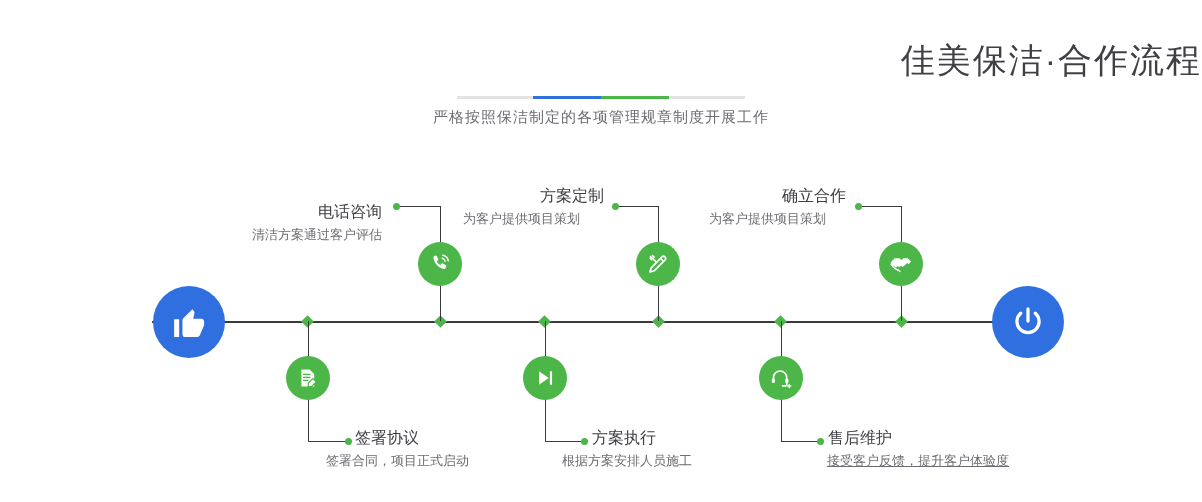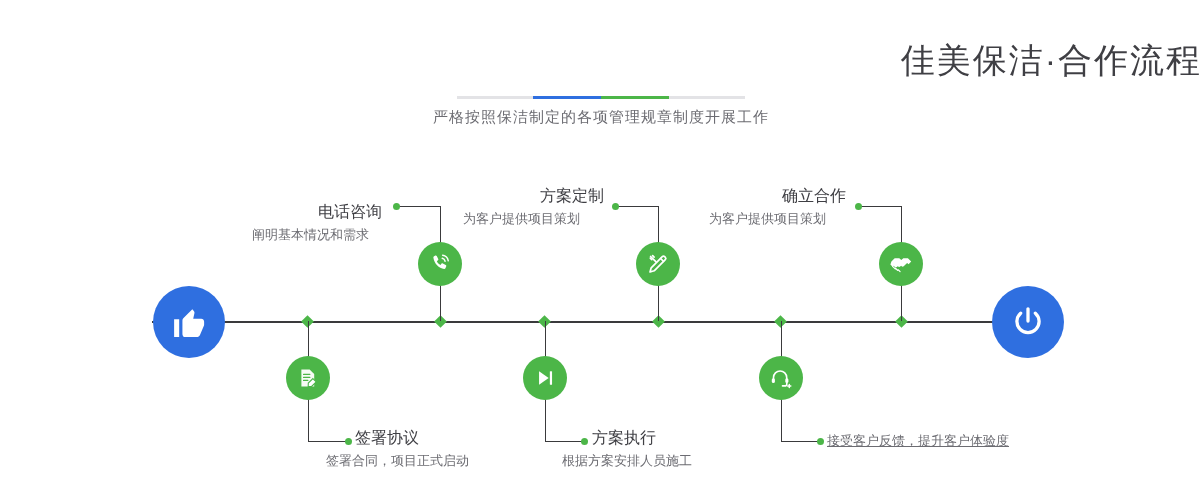--- a/index.html
+++ b/index.html
@@ -197,21 +197,21 @@
     <span>
       <svg width="24" height="24" viewBox="0 0 24 24" fill="#ffffff">
         <path d="M7.4 3.5c.5-.2 1.1 0 1.35.5l1.5 2.9c.25.5.12 1.1-.3 1.45l-1.1.9c.75 1.6 2.05 2.9 3.65 3.65l.9-1.1c.35-.42.95-.55 1.45-.3l2.9 1.5c.5.25.7.85.5 1.35l-.8 1.9c-.22.5-.74.82-1.28.76C10.9 16.4 6.2 11.7 5.35 5.55c-.07-.54.25-1.06.75-1.27l1.3-.78z"></path>
         <path d="M14.6 3.2c2.9.45 5.2 2.75 5.65 5.65" stroke="#ffffff" stroke-width="1.4" fill="none" stroke-linecap="round"></path>
         <path d="M14.2 6.3c1.5.35 2.6 1.45 2.95 2.95" stroke="#ffffff" stroke-width="1.4" fill="none" stroke-linecap="round"></path>
       </svg>
     </span>
   </div>
   <div class="lbl above" style="left:252px; top:202px;">
     <div class="name" style="margin-left:66px;">电话咨询</div>
-    <div class="desc">阐明基本情况和需求</div>
+    <div class="desc">清洁方案通过客户评估</div>
   </div>
 
   <div class="v-line" style="left:308px; top:321px; height:120px;"></div>
   <div class="h-line" style="left:308px; top:441px; width:42px;"></div>
   <div class="dot" style="left:345px; top:438px;"></div>
   <div class="badge" style="left:286px; top:356px;">
     <span>
       <svg width="24" height="24" viewBox="0 0 24 24" fill="#ffffff">
         <path d="M5.4 3.4h8.2l4.6 4.6v12.6H5.4V3.4z" opacity="0.95"></path>
         <path d="M7.6 8.4h6.2M7.6 11.4h6.2M7.6 14.4h4.2" stroke="#4cb648" stroke-width="1.3" stroke-linecap="round"></path>
@@ -282,16 +282,17 @@
       <svg width="24" height="24" viewBox="0 0 24 24" fill="none" stroke="#ffffff" stroke-width="1.6" stroke-linecap="round">
         <path d="M4.5 13.2v-1.6a6.6 6.6 0 0 1 13.2 0v1.6"></path>
         <rect x="2.8" y="12.3" width="3.1" height="4.8" rx="1.5" fill="#ffffff" stroke="none"></rect>
         <rect x="16.3" y="12.3" width="3.1" height="4.8" rx="1.5" fill="#ffffff" stroke="none"></rect>
         <path d="M17.8 17.1v.8c0 1.1-.9 2-2 2h-2.3"></path>
         <path d="M20.3 18.4v3.1M18.7 19.9h3.1" stroke-width="1.5"></path>
       </svg>
     </span>
   </div>
   <div class="lbl below" style="left:828px; top:428px;">
+    <div class="name">售后维护</div>
     <div class="desc" style="margin-left:-1px;text-decoration:underline;">接受客户反馈，提升客户体验度</div>
   </div>
 
 </div>
 
 </body></html>

